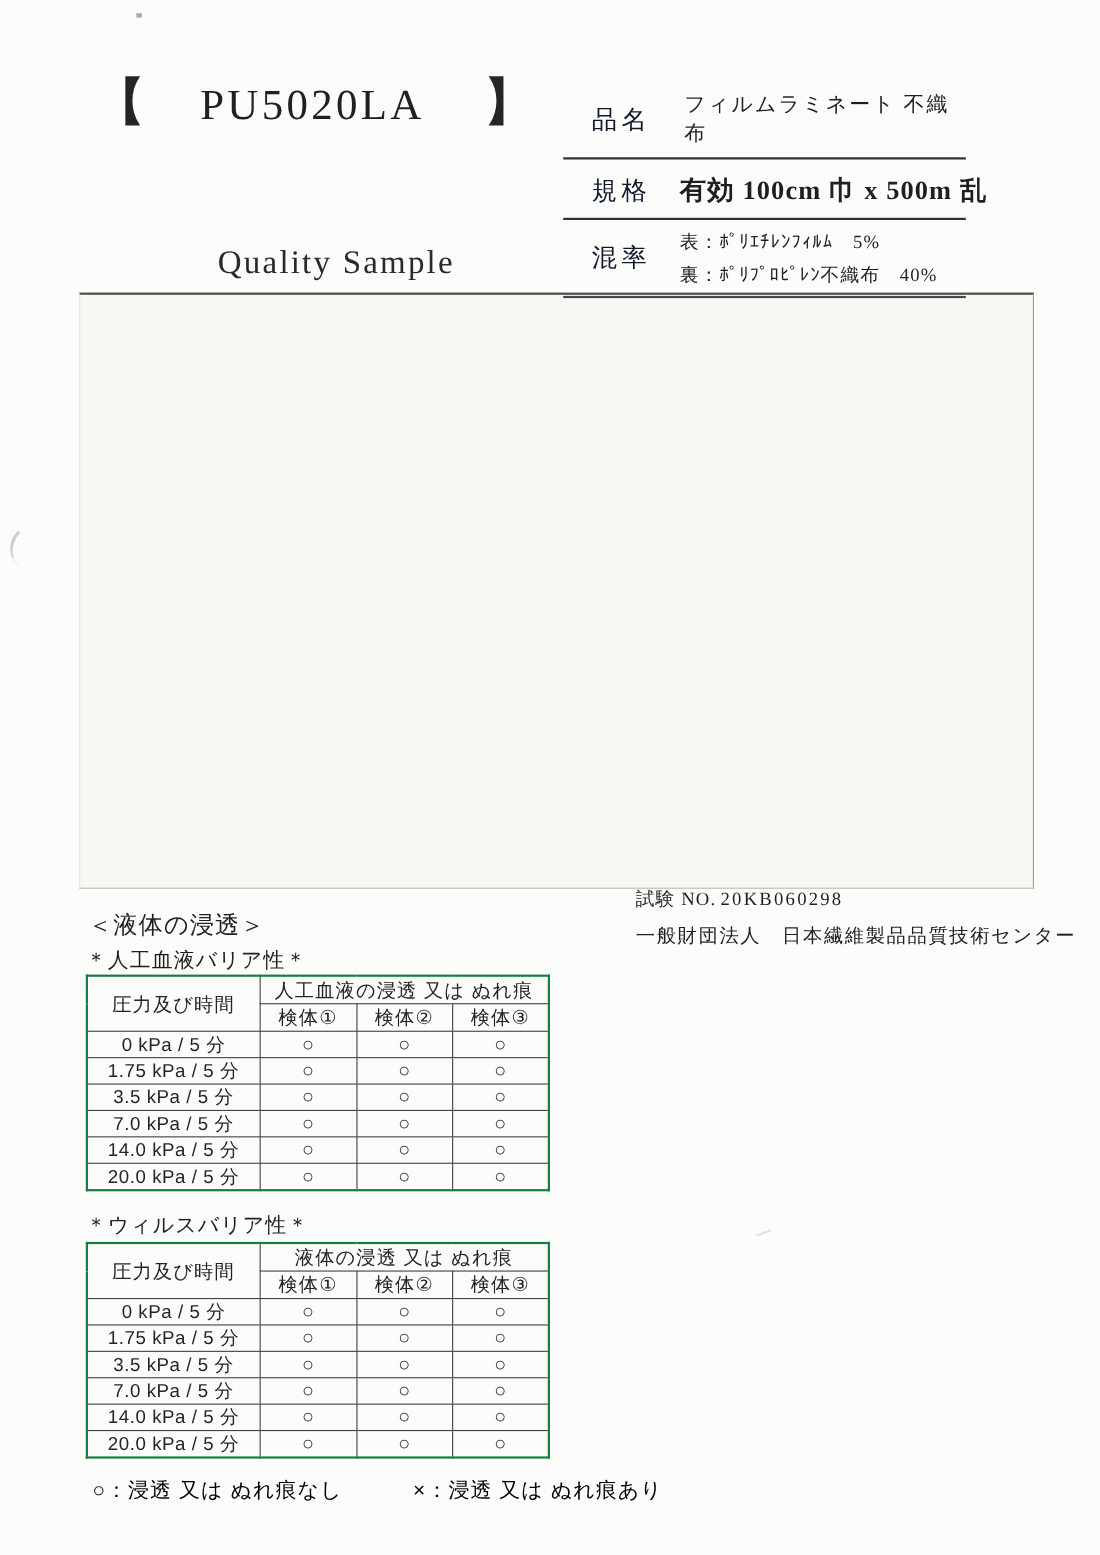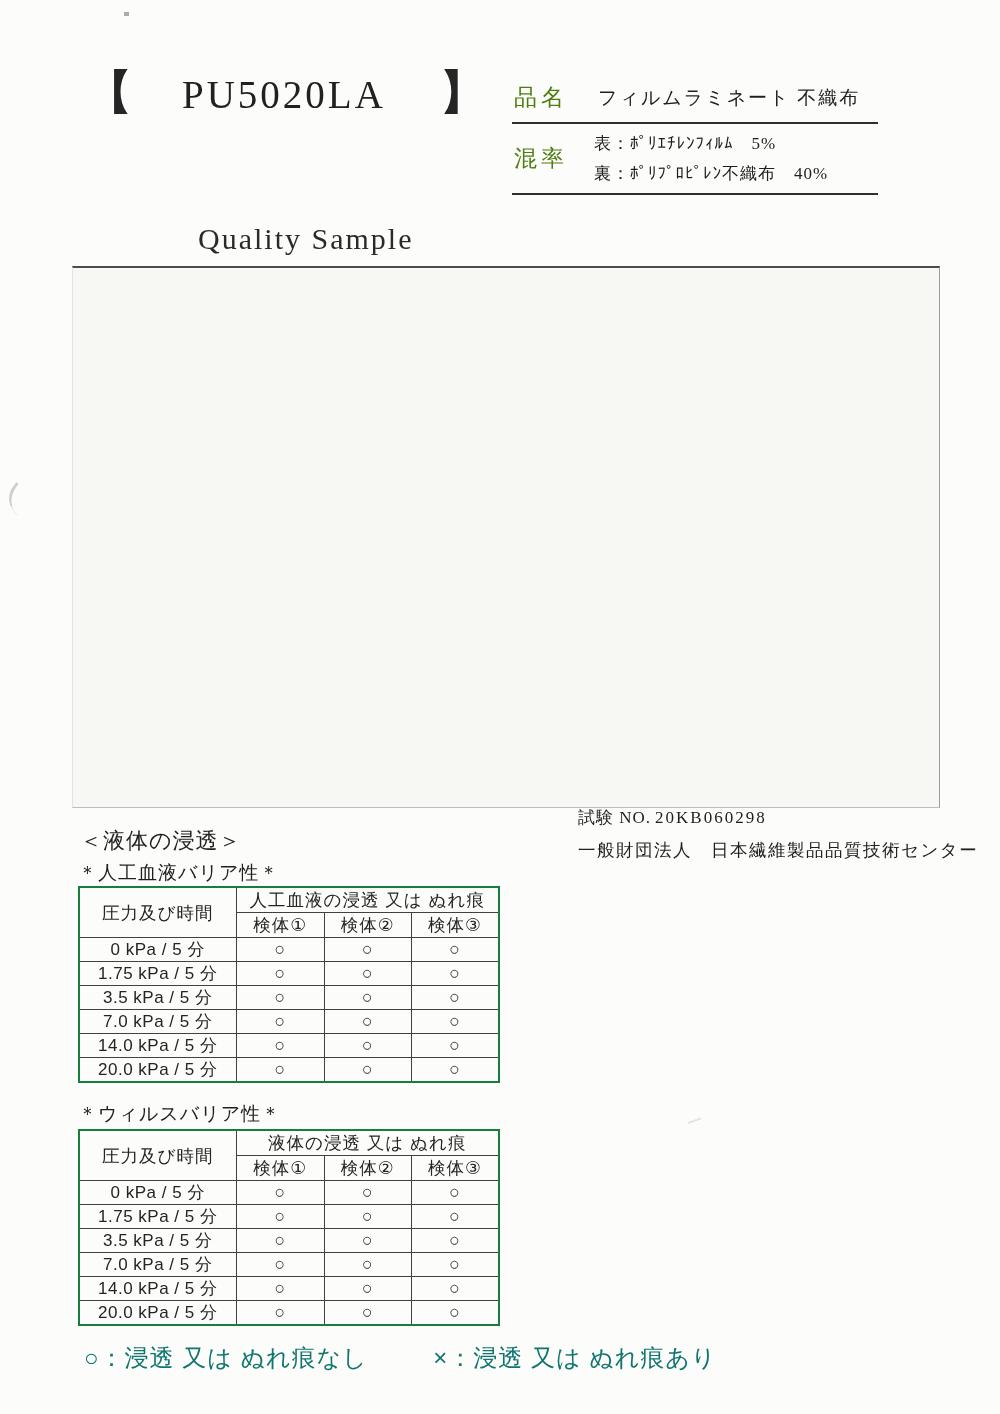--- a/index.html
+++ b/index.html
@@ -44,21 +44,22 @@
     border-bottom: 2px solid #2f2f2f;
   }
   .spec-row.r1 { padding: 6px 0 9px 2px; }
   .spec-row.r2 { padding: 12px 0 9px 2px; }
   .spec-row.r3 { padding: 8px 0 8px 2px; }
   .spec-label {
     flex: none;
     width: 62px;
     font-size: 23px;
     letter-spacing: 4px;
-    color: #4d7c0f;
+    color: #0f172a;
+    margin-left: 24px;
   }
   .spec-value-name { font-size: 19px; letter-spacing: 2px; margin-left: 22px; }
   .spec-value-standard { font-size: 24px; font-weight: 700; letter-spacing: 1px; margin-left: 18px; white-space: nowrap; }
   .blend-lines { margin-left: 18px; display: flex; flex-direction: column; gap: 7px; }
   .blend-line { font-size: 17px; letter-spacing: 1px; white-space: nowrap; }
 
   
   .quality-sample {
     position: absolute;
     left: 198px; top: 222px;
@@ -135,23 +136,23 @@
   table.rtable thead th { height: 25px; font-size: 17.5px; letter-spacing: 1px; }
   table.rtable tbody td { height: 23px; }
   td.result-cell { font-size: 18px; color: #2c2c2c; }
   td.pressure-cell { letter-spacing: 0.5px; }
 
   
   .legend {
     position: absolute;
     left: 84px; top: 1342px;
     font-family: "Liberation Sans", "DejaVu Sans", sans-serif;
-    font-size: 24px;
+    font-size: 19px;
     letter-spacing: 1px;
-    color: #0f766e;
+    color: #000000;
     white-space: nowrap;
   }
   .legend .fail { margin-left: 58px; }
 
   
   .artifact-curl {
     position: absolute;
     left: 6px; top: 486px;
     width: 22px; height: 26px;
     border-left: 3px solid rgba(120,120,120,0.35);
@@ -181,20 +182,24 @@
   <div class="title-row">
     <span class="title-bracket">【</span>
     <span class="product-code">PU5020LA</span>
     <span class="title-bracket">】</span>
   </div>
 
   <div class="spec-block">
     <div class="spec-row r1">
       <span class="spec-label">品名</span>
       <span class="spec-value-name">フィルムラミネート 不織布</span>
+    </div>
+    <div class="spec-row r2">
+      <span class="spec-label">規格</span>
+      <span class="spec-value-standard">有効 100cm 巾  x 500m 乱</span>
     </div>
     <div class="spec-row r3">
       <span class="spec-label">混率</span>
       <span class="blend-lines">
         <span class="blend-line">表：ﾎﾟﾘｴﾁﾚﾝﾌｨﾙﾑ　5%</span>
         <span class="blend-line">裏：ﾎﾟﾘﾌﾟﾛﾋﾟﾚﾝ不織布　40%</span>
       </span>
     </div>
   </div>
 

